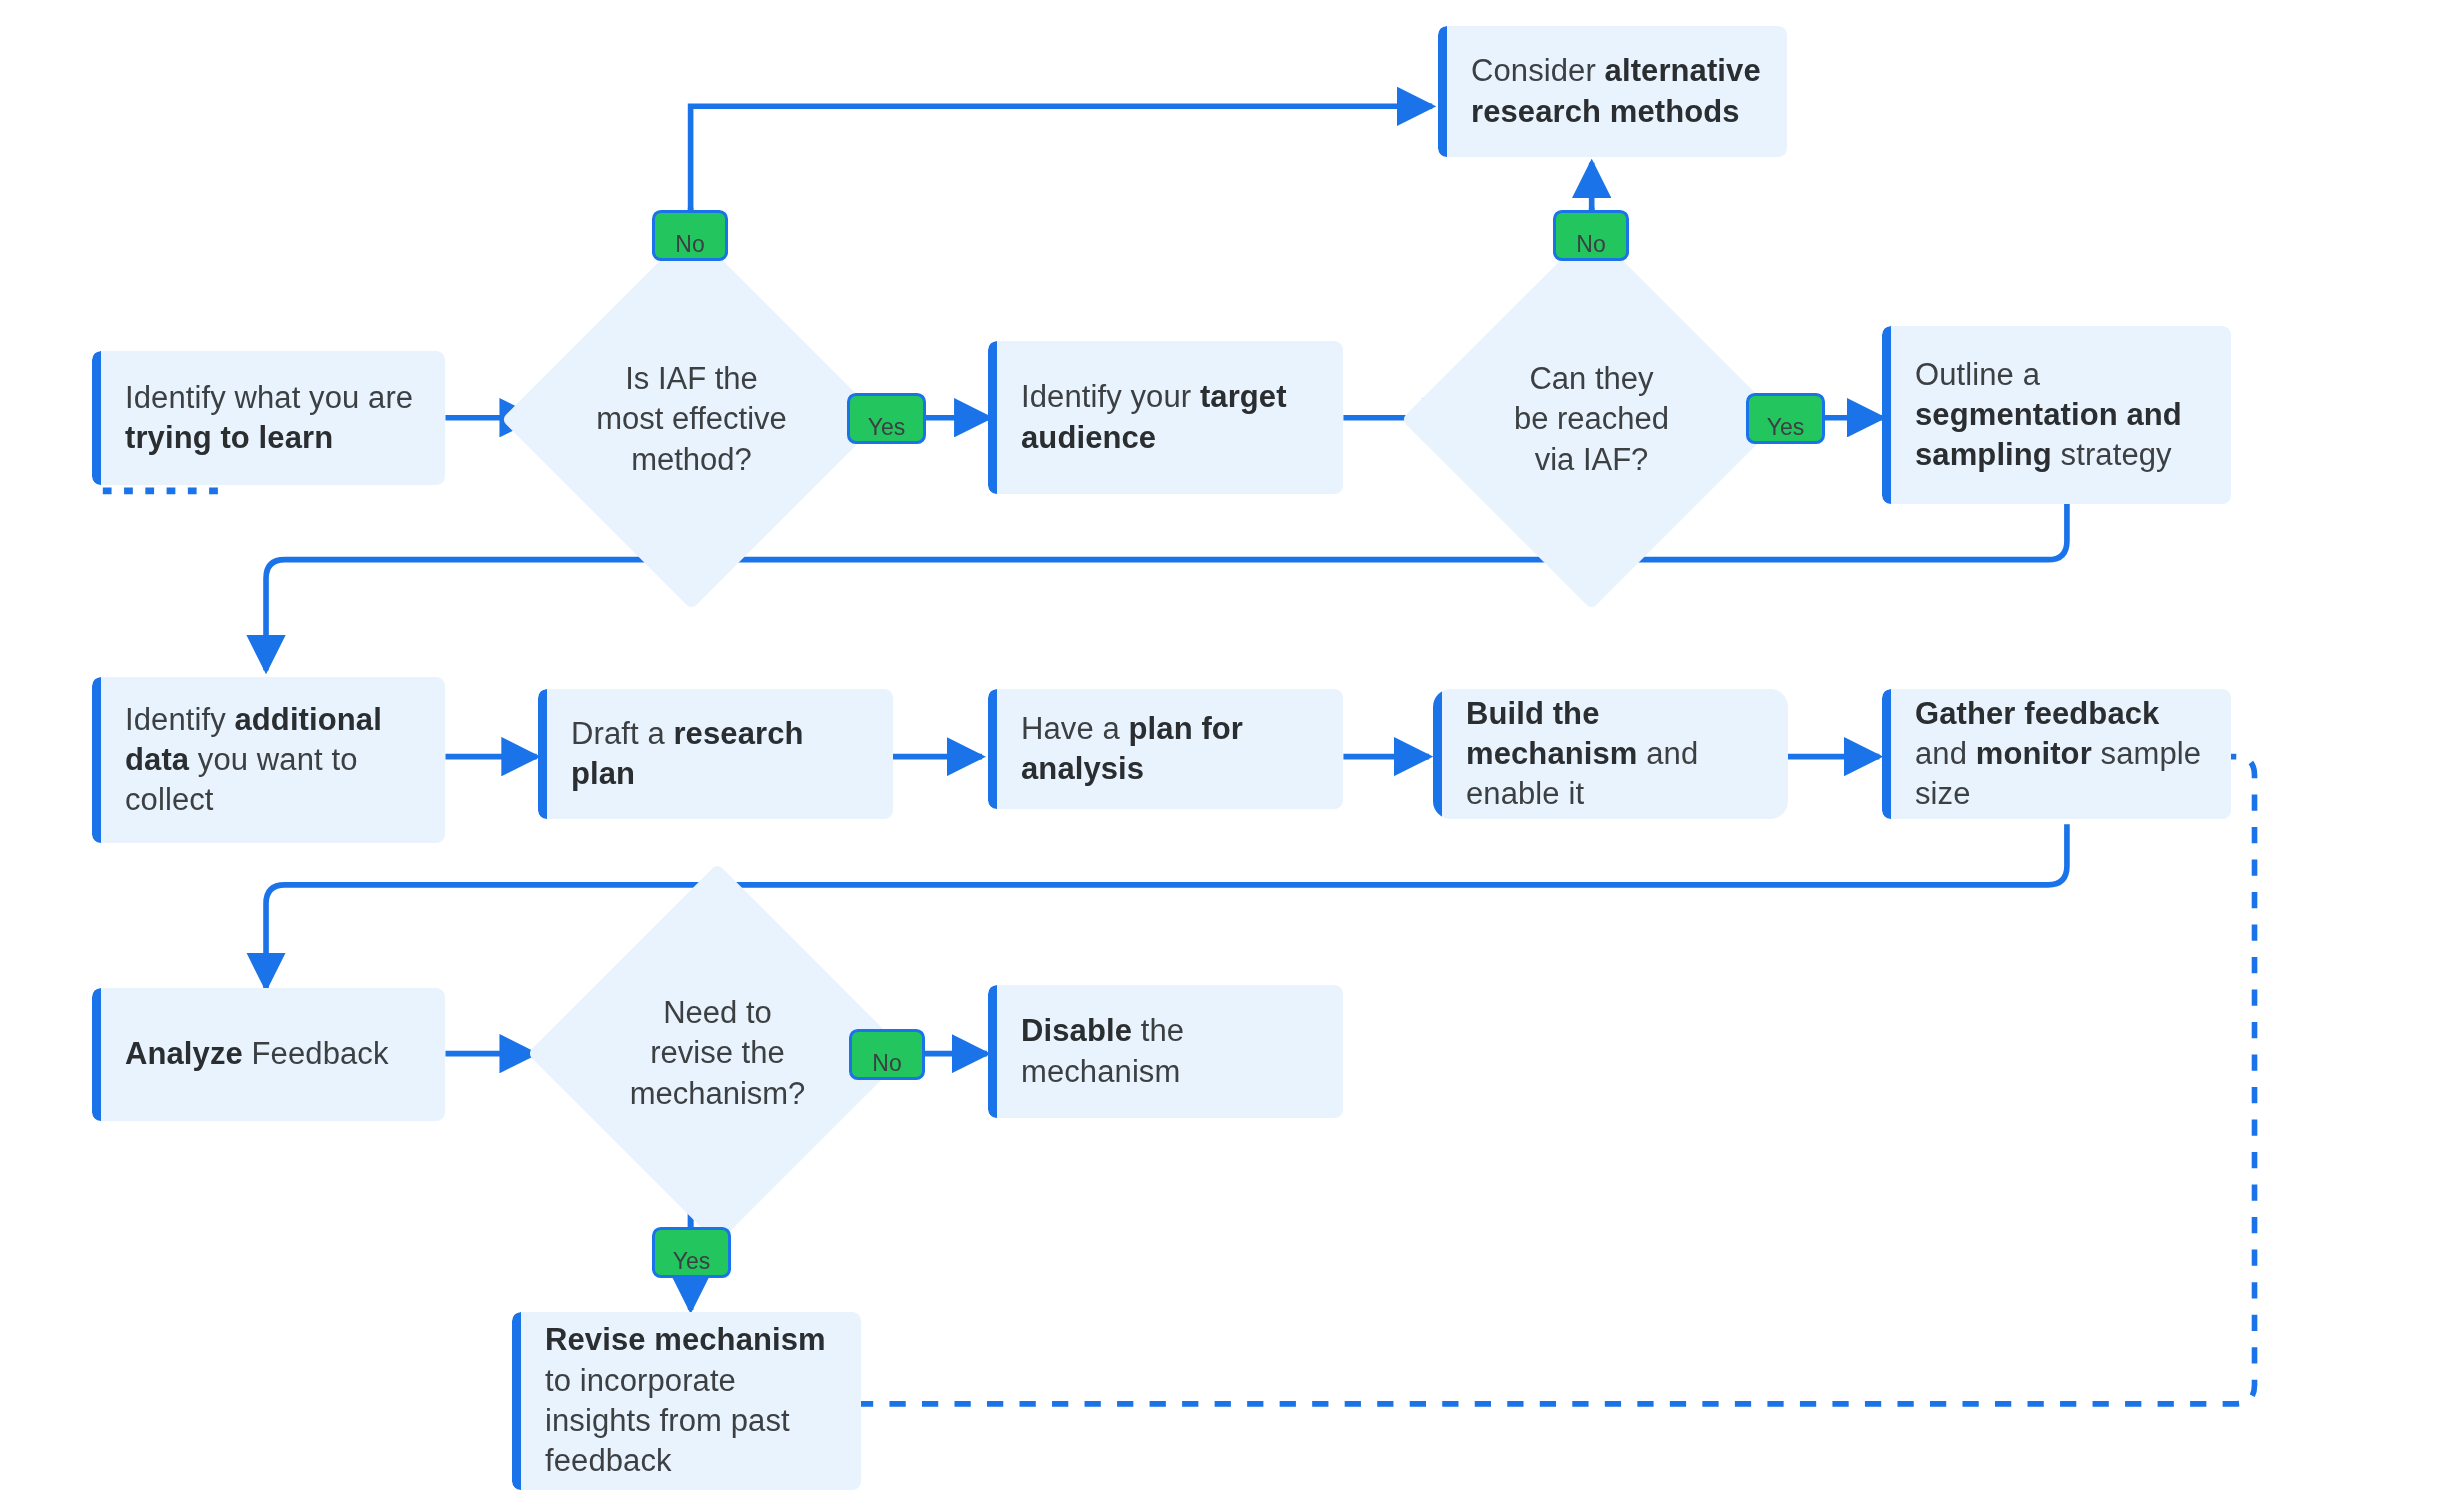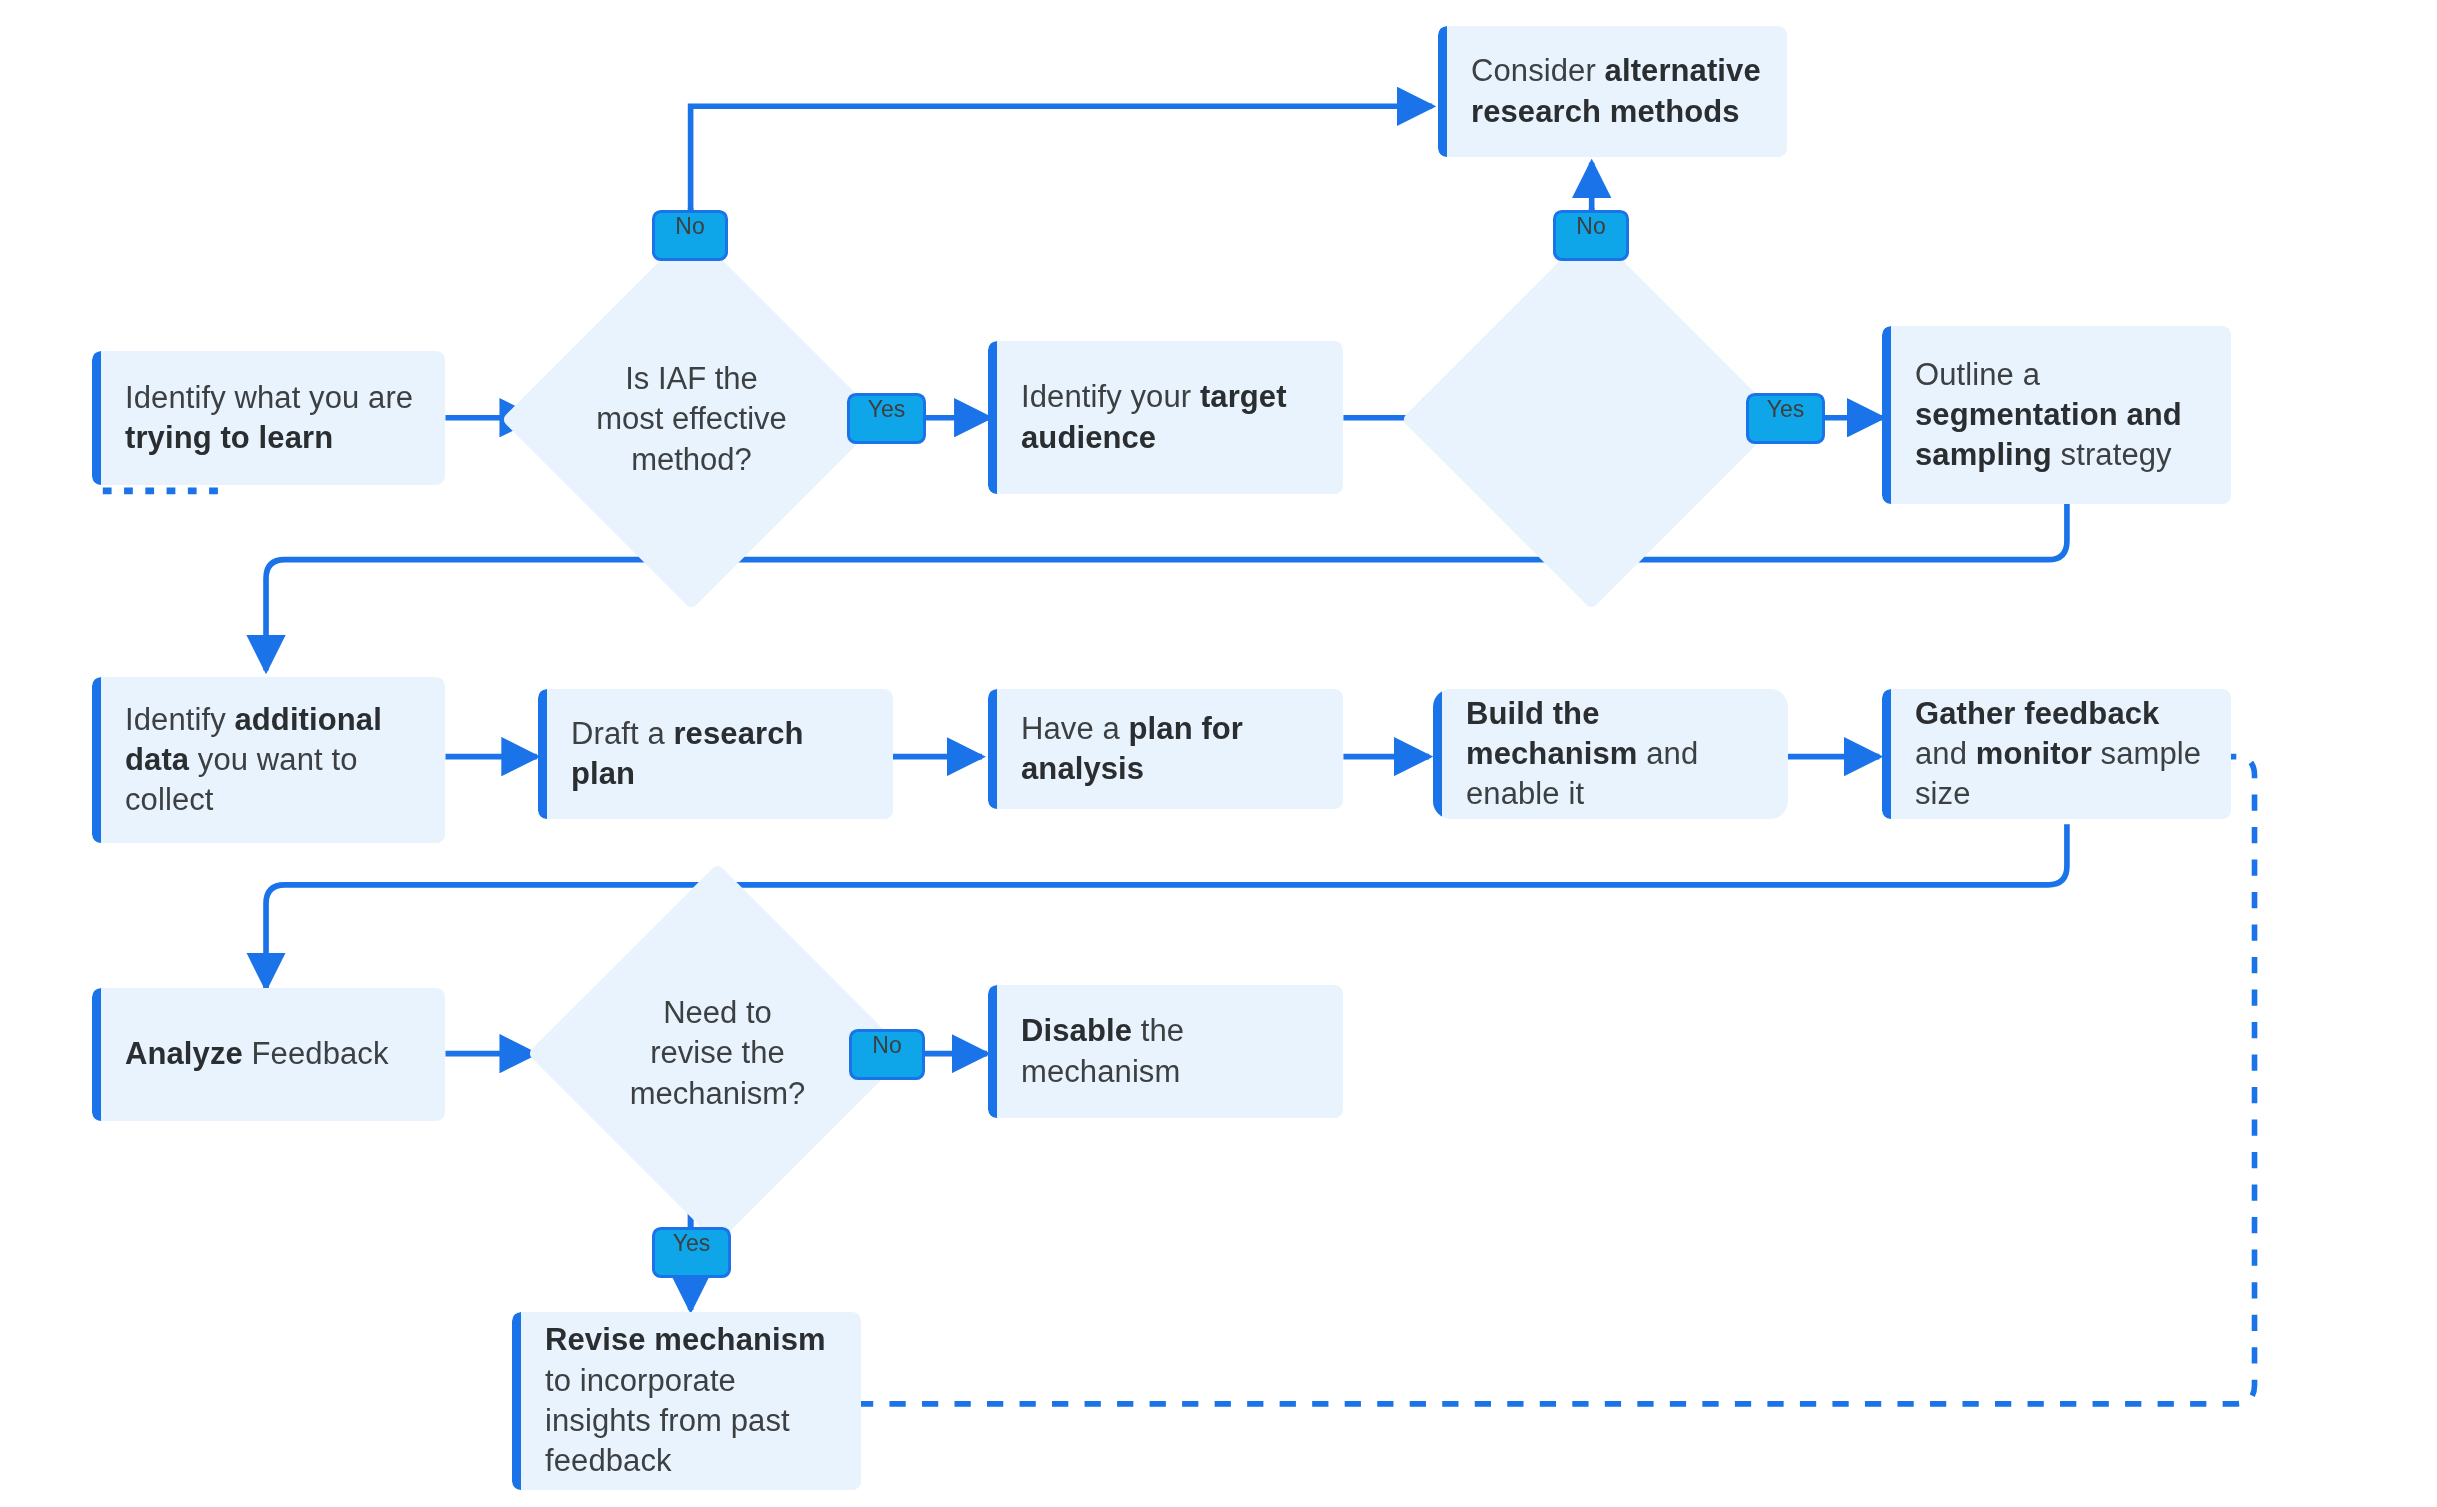--- a/index.html
+++ b/index.html
@@ -14,23 +14,23 @@
   .node .txt{padding:0 21px 0 33px;font-size:31px;line-height:1.30;color:#3c4043;
              font-weight:400;letter-spacing:0.1px;}
   .node .txt b{font-weight:700;color:#2b2e31;}
 
   .diamond{position:absolute;display:flex;align-items:center;justify-content:center;}
   .diamond .dshape{position:absolute;left:0;top:0;width:100%;height:100%;
       background:#e9f3fd;transform:rotate(45deg);border-radius:6.3px;}
   .diamond .dtxt{position:relative;z-index:2;text-align:center;font-size:31px;
       line-height:1.30;color:#3c4043;white-space:pre-line;}
 
-  .chip{position:absolute;box-sizing:border-box;background:#0ea5e9;
+  .chip{position:absolute;box-sizing:border-box;background:#22c55e;
         border:3.1px solid #1a73e8;border-radius:8.8px;display:flex;
-        align-items:flex-start;justify-content:center;font-size:23px;color:#3c4043;
+        align-items:flex-end;justify-content:center;font-size:23px;color:#3c4043;
         z-index:6;}
 </style>
 </head>
 <body>
 
 <div id="stage">
 
   <svg id="wires" viewBox="0 0 3898 2410" xmlns="http://www.w3.org/2000/svg">
     <defs>
       <marker id="ah" viewBox="0 0 10 10" refX="9" refY="5" markerWidth="7" markerHeight="7" orient="auto-start-reverse">
@@ -112,20 +112,23 @@
     <span>Yes</span>
   </div>
 
   <div class="node" style="left:988px;top:341px;width:355px;height:153px;">
     <span class="bar"></span>
     <span class="txt">Identify your <b>target audience</b></span>
   </div>
 
   <div class="diamond" style="left:1457px;top:285px;width:269px;height:269px;">
     <span class="dshape"></span>
+    <span class="dtxt">Can they
+be reached
+via IAF?</span>
   </div>
 
   <div class="chip" style="left:1553px;top:210px;width:76px;height:51px;">
     <span>No</span>
   </div>
 
   <div class="chip" style="left:1746px;top:393px;width:79px;height:51px;">
     <span>Yes</span>
   </div>
 

